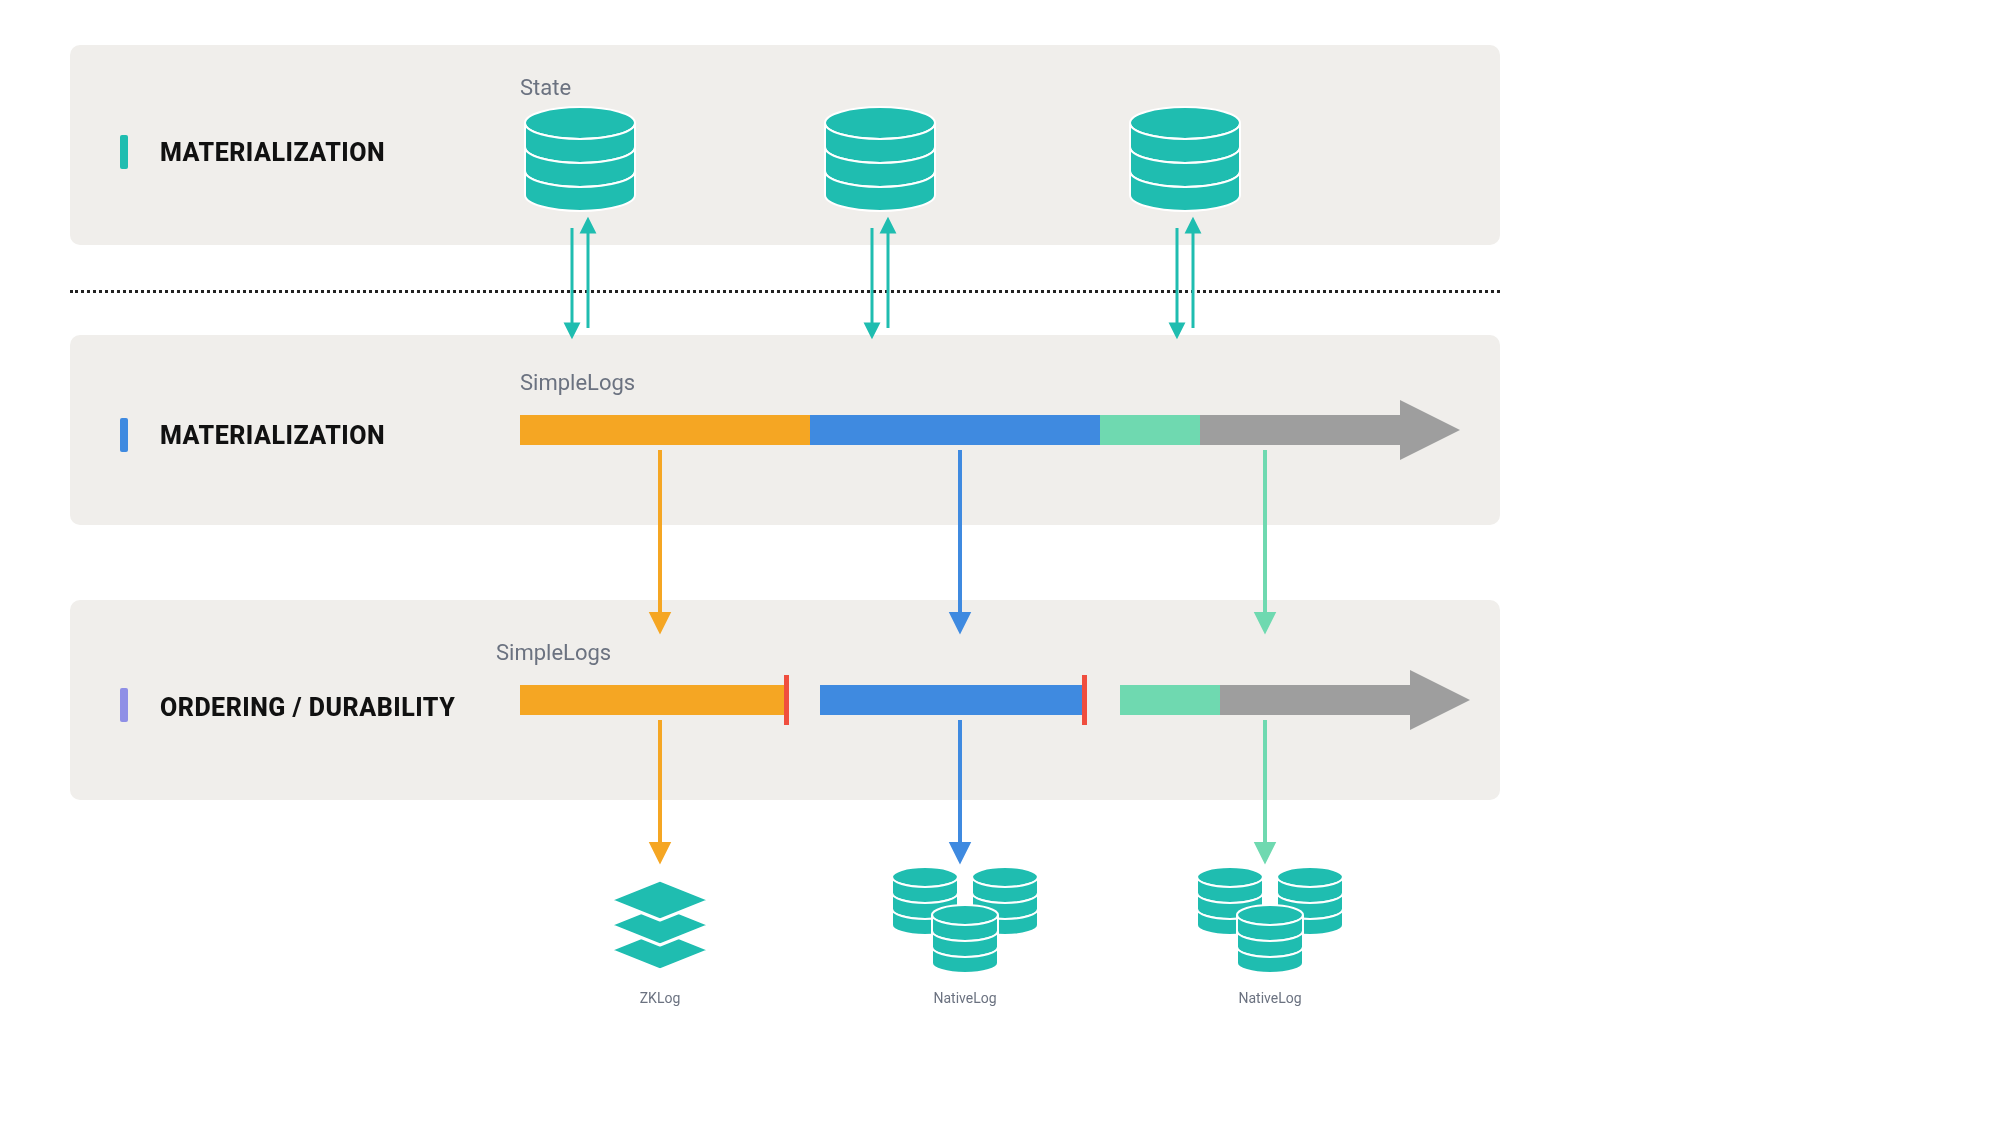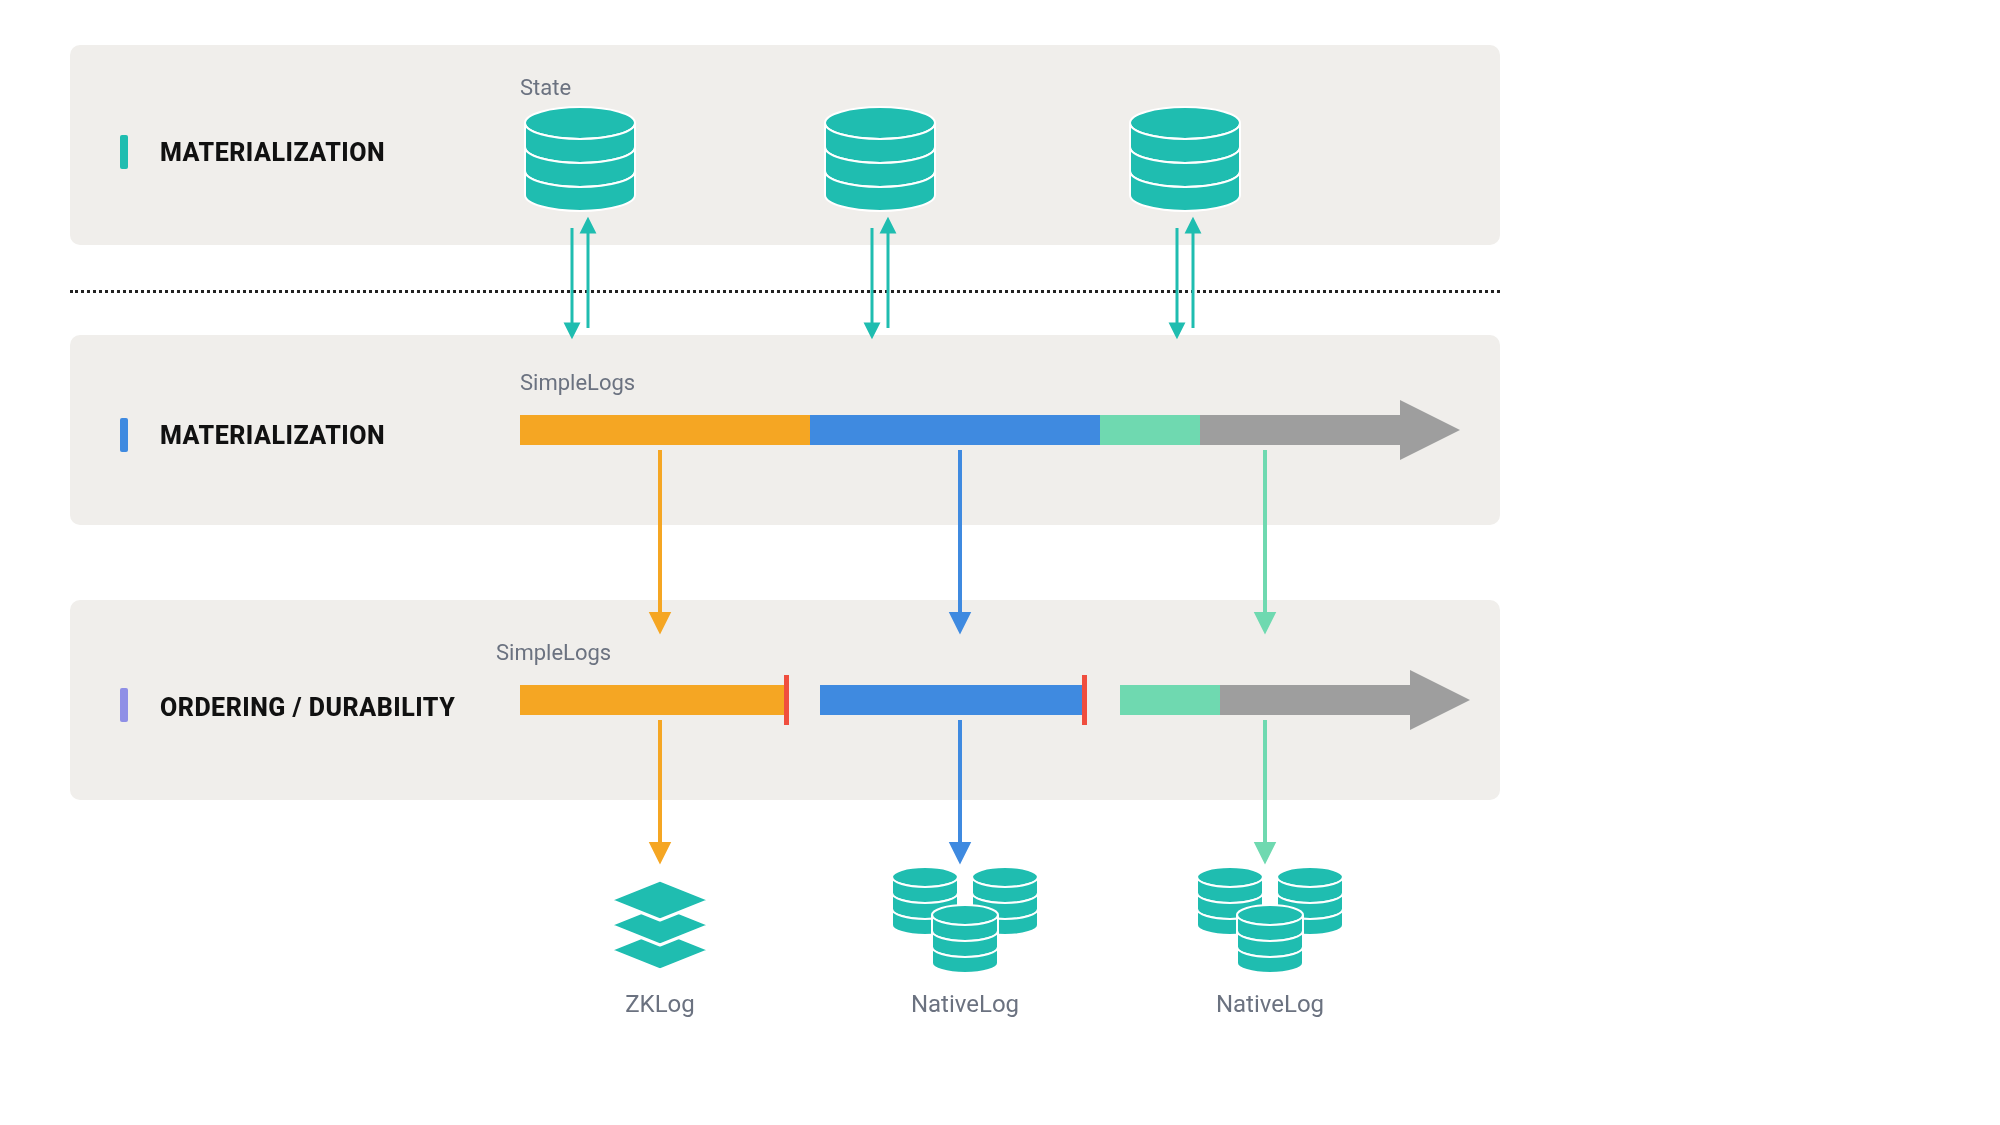--- a/index.html
+++ b/index.html
@@ -38,21 +38,21 @@
     font-size: 22px;
     color: #6b7280;
   }
   .hr-dotted {
     position: absolute;
     border-top: 3px dotted #222;
     height: 0;
   }
   .bottom-label {
     position: absolute;
-    font-size: 24px;
+    font-size: 14px;
     color: #6b7280;
     text-align: center;
   }
   svg { position: absolute; overflow: visible; }
 </style>
 </head>
 <body>
 
 <div class="panel" style="left:70px; top:45px; width:1430px; height:200px;"></div>
 <div class="section-label" style="left:120px; top:135px;">

